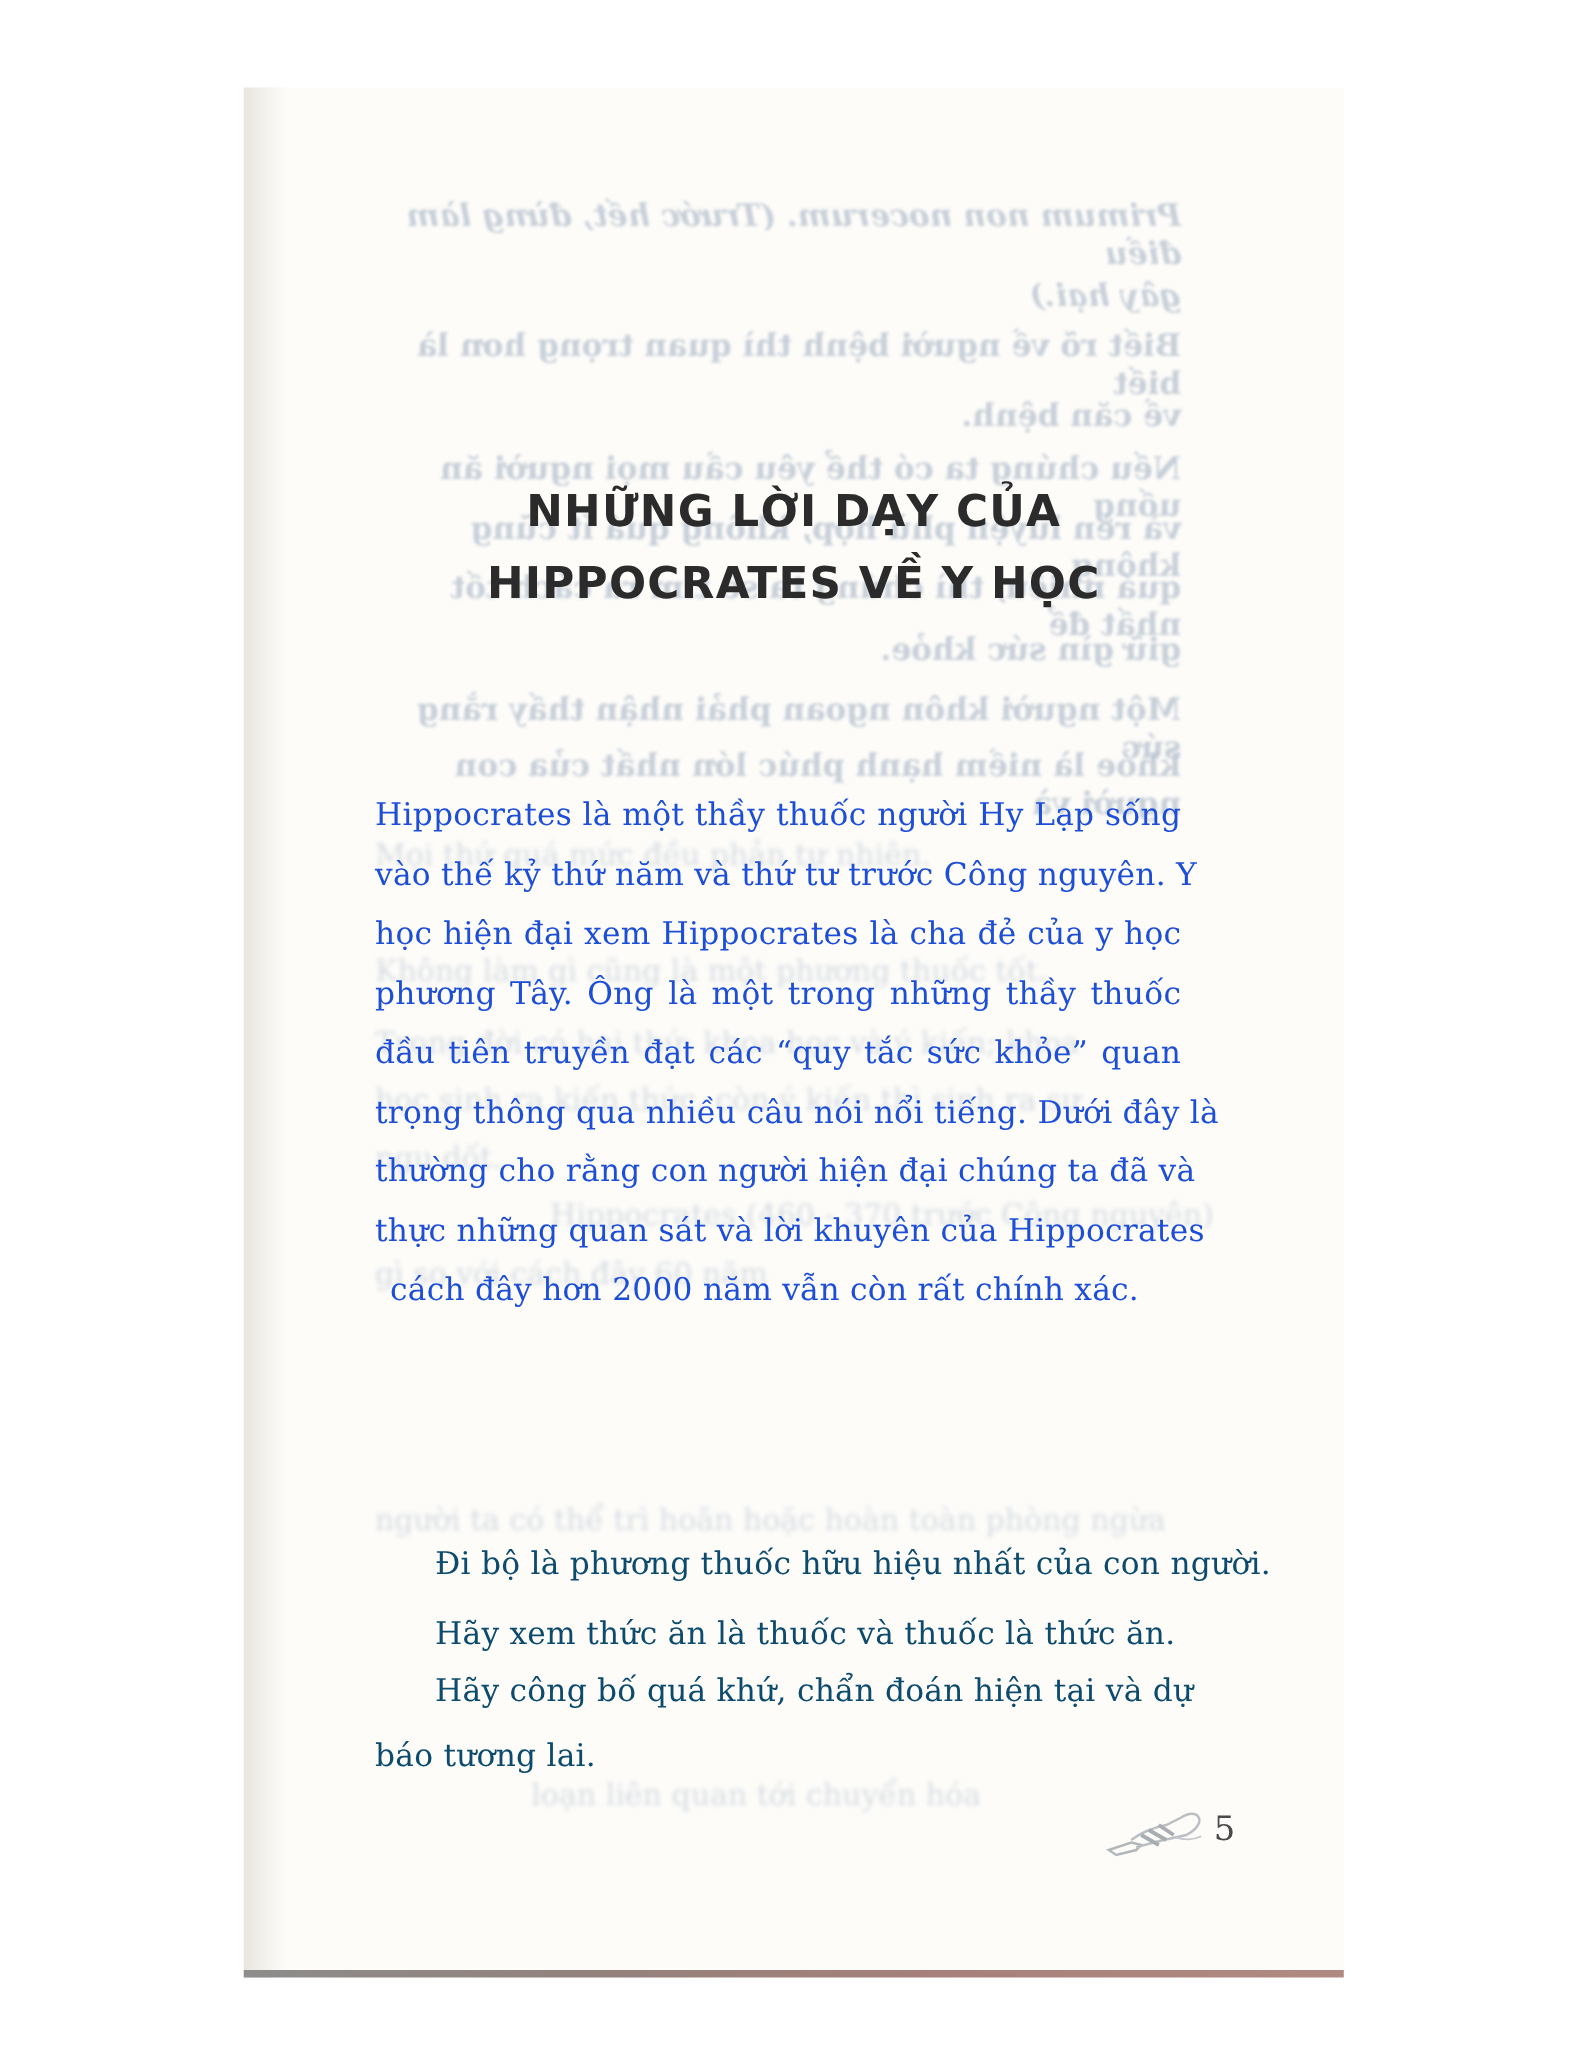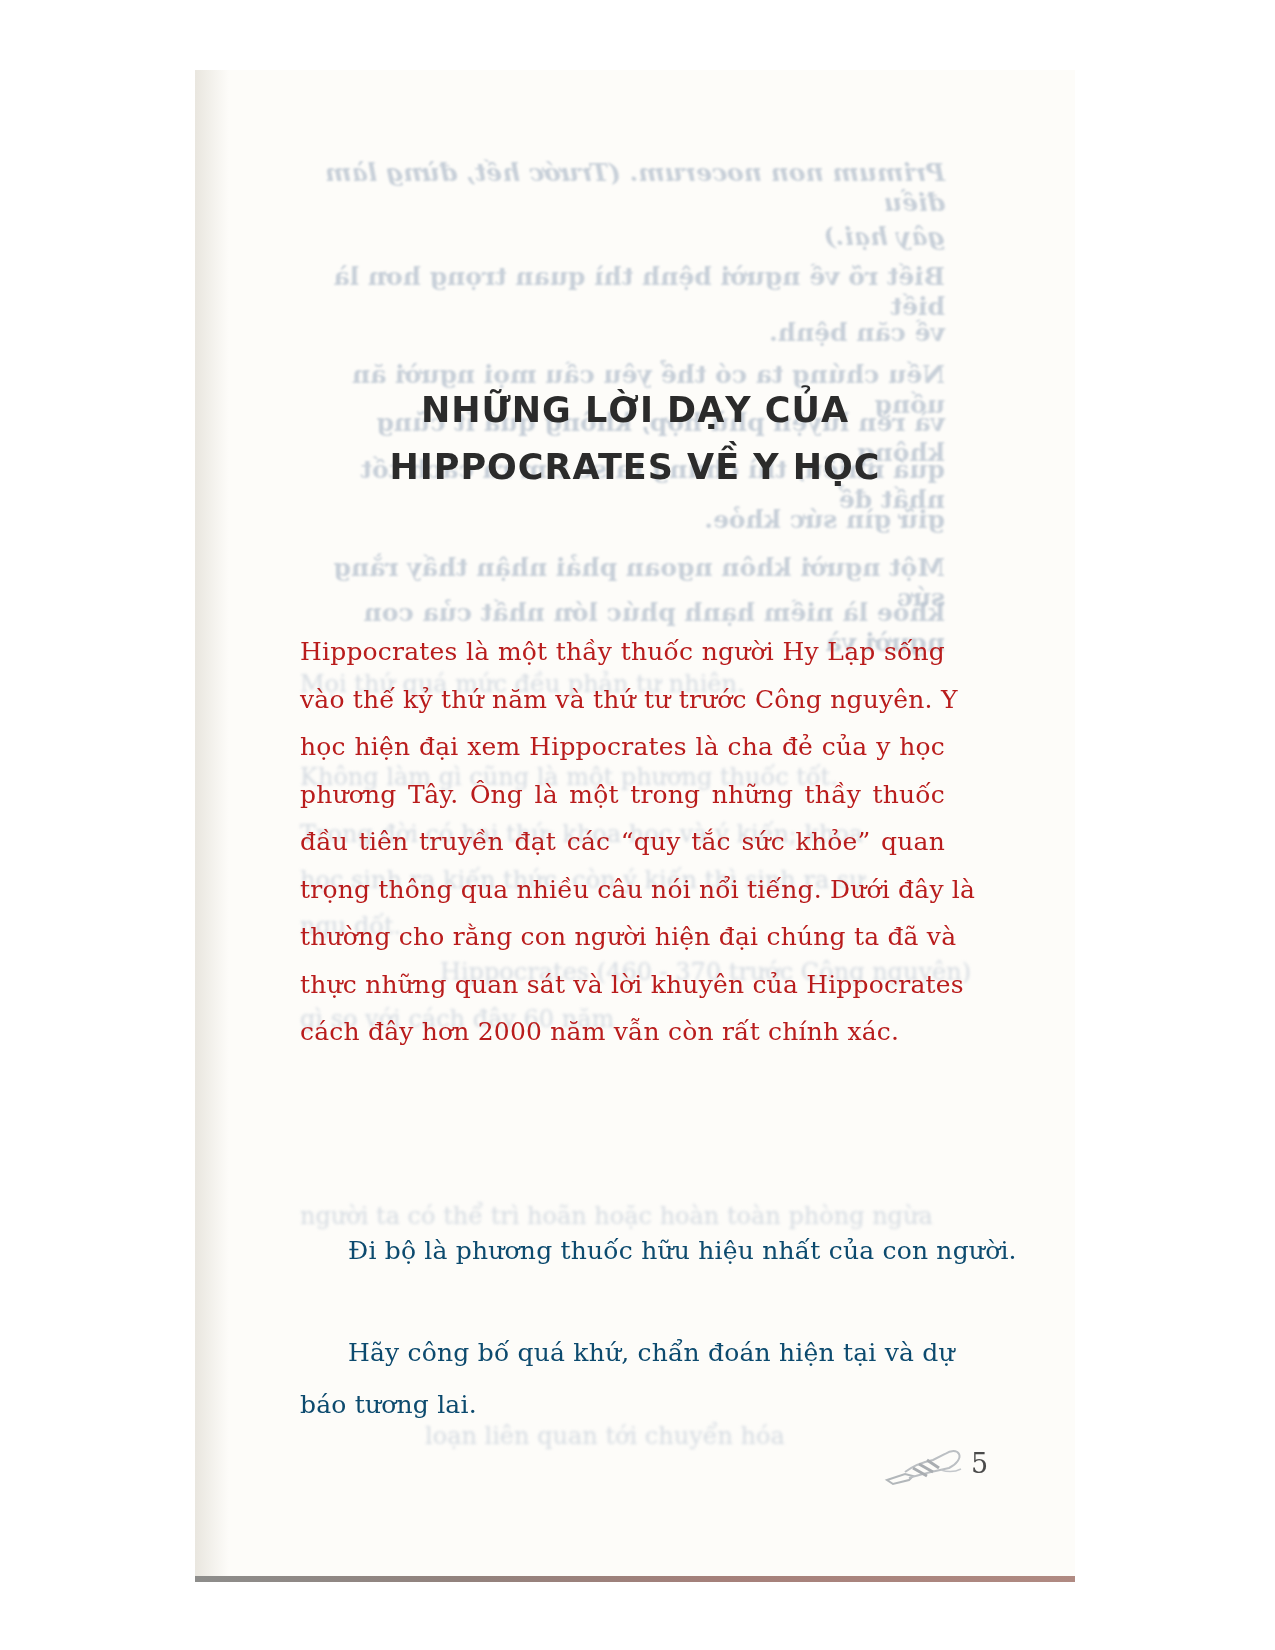--- a/index.html
+++ b/index.html
@@ -18,23 +18,23 @@
   .ghost.italic{font-style:italic;}
   .ghost2{font-size:24px;line-height:29px;color:#bdc7d3;opacity:.62;filter:blur(1.6px);}
 
   
   .title{position:absolute;left:0;top:312px;width:100%;text-align:center;
          font-family:"DejaVu Sans","Liberation Sans",sans-serif;font-weight:bold;
          font-size:35px;line-height:57px;letter-spacing:1px;color:#2b2b2b;}
 
   
   .body-text{position:absolute;left:105px;top:558px;width:645px;}
-  .bline{font-size:25px;line-height:47.5px;color:#b91c1c;letter-spacing:.2px;
+  .bline{font-size:25px;line-height:47.5px;color:#1d4ed8;letter-spacing:.2px;
          text-align:justify;text-align-last:justify;white-space:nowrap;}
-  .bline.last{text-align-last:left;}
+  .bline.last{text-align-last:left;margin-left:12px;}
 
   
   .qline{position:absolute;left:105px;width:660px;font-size:25px;color:#0c4a6e;
          letter-spacing:.2px;white-space:nowrap;}
   .qline.indent{text-indent:48px;}
 
   
   .page-number{position:absolute;left:776px;top:1378px;font-size:27px;color:#4a4a4a;}
   .doodle{position:absolute;left:688px;top:1372px;opacity:.75;}
 </style>
@@ -78,20 +78,21 @@
       <div class="bline">học hiện đại xem Hippocrates là cha đẻ của y học</div>
       <div class="bline">phương Tây. Ông là một trong những thầy thuốc</div>
       <div class="bline">đầu tiên truyền đạt các “quy tắc sức khỏe” quan</div>
       <div class="bline">trọng thông qua nhiều câu nói nổi tiếng. Dưới đây là</div>
       <div class="bline">thường cho rằng con người hiện đại chúng ta đã và</div>
       <div class="bline">thực những quan sát và lời khuyên của Hippocrates</div>
       <div class="bline last">cách đây hơn 2000 năm vẫn còn rất chính xác.</div>
     </div>
 
     <div class="qline indent" style="top:1166px">Đi bộ là phương thuốc hữu hiệu nhất của con người.</div>
+    <div class="qline indent" style="top:1222px">Hãy xem thức ăn là thuốc và thuốc là thức ăn.</div>
     <div class="qline indent" style="top:1268px">Hãy công bố quá khứ, chẩn đoán hiện tại và dự</div>
     <div class="qline" style="top:1320px">báo tương lai.</div>
 
     <svg class="doodle" width="84" height="46" viewBox="0 0 84 46">
       <path d="M4 38 L22 32 L30 34 L26 38 L10 42 Z" fill="none" stroke="#9aa0a6" stroke-width="2"></path>
       <path d="M22 30 C30 24,40 20,50 18 L62 12 C68 8,74 8,76 12 C78 16,74 22,66 26 L48 30 C40 32,32 34,26 36" fill="none" stroke="#a6abb1" stroke-width="2"></path>
       <path d="M30 26 L44 34 M36 22 L50 30 M44 18 L56 26" stroke="#8d939a" stroke-width="3" fill="none"></path>
       <path d="M58 28 C64 30,72 30,78 27" stroke="#b1b6bc" stroke-width="1.5" fill="none"></path>
     </svg>
     <div class="page-number">5</div>

